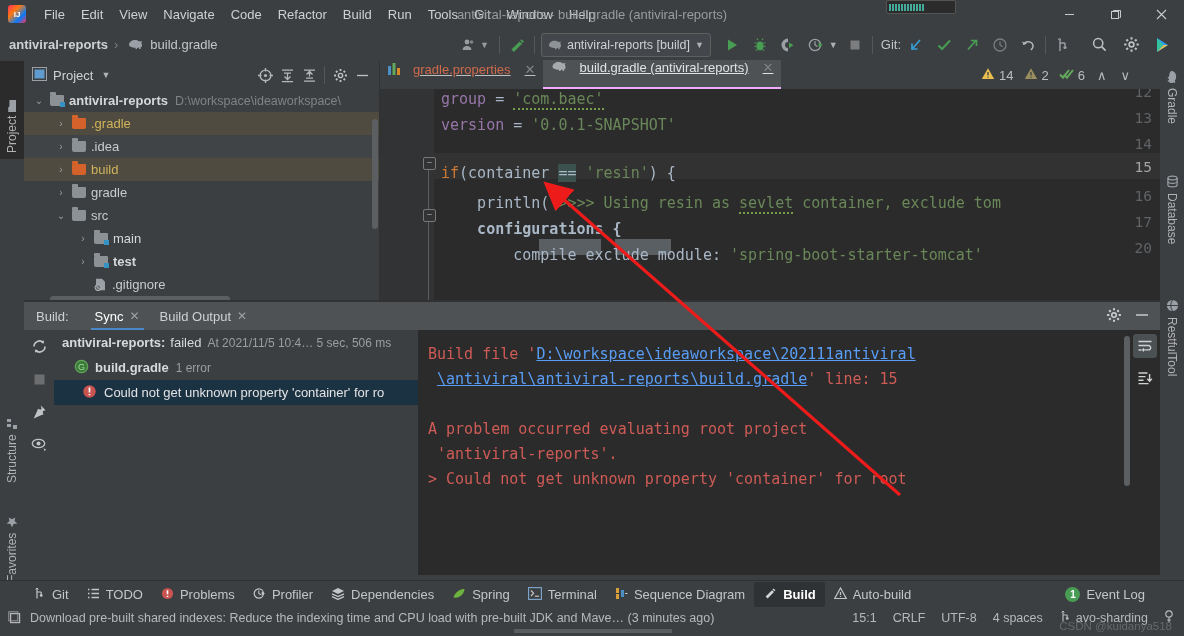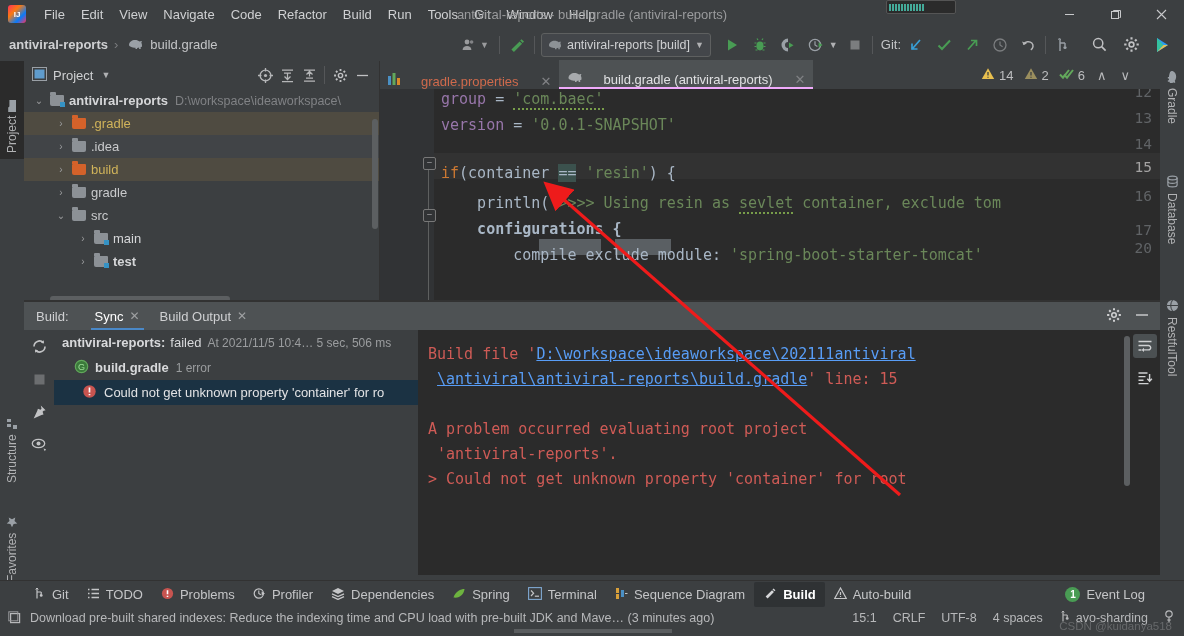--- a/index.html
+++ b/index.html
@@ -68,21 +68,21 @@
   .fold.grey{background:#8c9196;}
   .fold.orange{background:#d4622a;}
   .fold:before{content:"";position:absolute;left:0;top:-3px;width:6px;height:3px;border-radius:1px 1px 0 0;background:inherit;}
   .badge-blue{position:absolute;right:-1px;bottom:-1px;width:5px;height:5px;background:#3592c4;}
   .proj-scroll{position:absolute;right:1px;top:30px;width:6px;height:110px;background:#5c5f61;border-radius:3px;}
   .hsb{position:absolute;left:26px;bottom:0;width:180px;height:6px;background:#5c5f61;border-radius:3px;}
 
   
   .editor{position:absolute;left:379px;top:61px;width:781px;height:241px;background:#2b2b2b;}
   .tabs{height:28px;background:#3c3f41;display:flex;align-items:flex-end;}
-  .tab{height:27px;display:flex;align-items:flex-end;gap:20px;padding:0 8px 0 8px;font-size:13px;color:#bfc0c2;}
+  .tab{height:27px;display:flex;align-items:flex-start;gap:12px;padding:0 8px 0 8px;font-size:13px;color:#bfc0c2;text-decoration:underline;}
   .tab.active{background:#4e5254;color:#e0e1e3;border-bottom:2px solid #f0abfc;}
   .tab .x{color:#808285;font-size:13px;margin-left:2px;}
   .tab .orange{color:#cf6a4c;}
   .code{position:absolute;left:0;top:28px;width:781px;height:213px;background:#2b2b2b;overflow:hidden;
     font-family:"DejaVu Sans Mono","Liberation Mono",monospace;font-size:15px;}
   .gutter{position:absolute;left:0;top:0;width:55px;height:213px;background:#313335;}
   .ln{position:absolute;right:8px;color:#606366;font-size:14.5px;font-family:"DejaVu Sans Mono",monospace;}
   .ln.cur{color:#a4a3a3;}
   .cline{position:absolute;left:55px;width:726px;height:26px;background:#323232;}
   .ctext{position:absolute;left:62px;white-space:pre;color:#a9b7c6;margin-top:6px;}
@@ -502,20 +502,31 @@
 
       <div class="trow" style="padding-left:52px">
         <span class="arrow">›</span>
         <span style="position:relative;display:inline-flex;margin-left:4px">
           <span class="fold grey"></span>
             <span class="badge-blue"></span>
         </span>
         <span class="lbl" style="font-weight:bold;color:#d5d6d8">test</span>
       </div>
 
+      <div class="trow" style="padding-left:52px">
+        <span class="arrow"></span>
+        <span style="display:inline-flex;margin-left:4px">
+          <svg width="13" height="13" viewBox="0 0 13 13">
+              <path d="M2 .8h6l3 3v8.4H2z" fill="#9aa0a6"></path>
+              <circle cx="4" cy="9.6" r="3" fill="#6d7175" stroke="#b5b6b8"></circle>
+              <path d="M2.2 7.8l3.6 3.6" stroke="#b5b6b8"></path>
+            </svg>
+        </span>
+        <span class="lbl">.gitignore</span>
+      </div>
 
       <div class="proj-scroll"></div>
       <div class="hsb"></div>
     </div>
   </div>
 
   <div class="editor">
     <div class="tabs">
       <div class="tab">
         <span>
@@ -584,21 +595,21 @@
 
     <div class="code">
       <div class="gutter"></div>
       <div class="cline" style="top:64px"></div>
 
       <div class="ln" style="top:-5px">12</div>
       <div class="ln" style="top:21px">13</div>
       <div class="ln" style="top:47px">14</div>
       <div class="ln cur" style="top:70px">15</div>
       <div class="ln" style="top:99px">16</div>
-      <div class="ln" style="top:133px">17</div>
+      <div class="ln" style="top:125px">17</div>
       <div class="ln" style="top:151px">20</div>
 
       <div class="foldline" style="top:76px;height:140px;"></div>
       <div class="foldmark" style="top:68px">−</div>
       <div class="foldmark" style="top:120px">−</div>
 
       <div class="ctext" style="top:-5px"><span class="k-violet">group</span><span class="k-white"> = </span><span class="k-green squig">'com.baec'</span></div>
 
       <div class="ctext" style="top:21px"><span class="k-violet">version</span><span class="k-white"> = </span><span class="k-green">'0.0.1-SNAPSHOT'</span></div>
 

